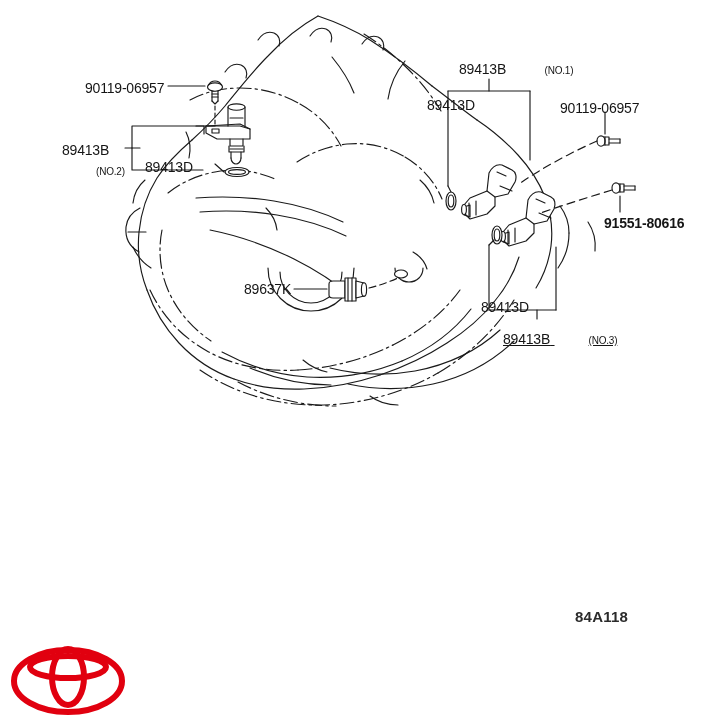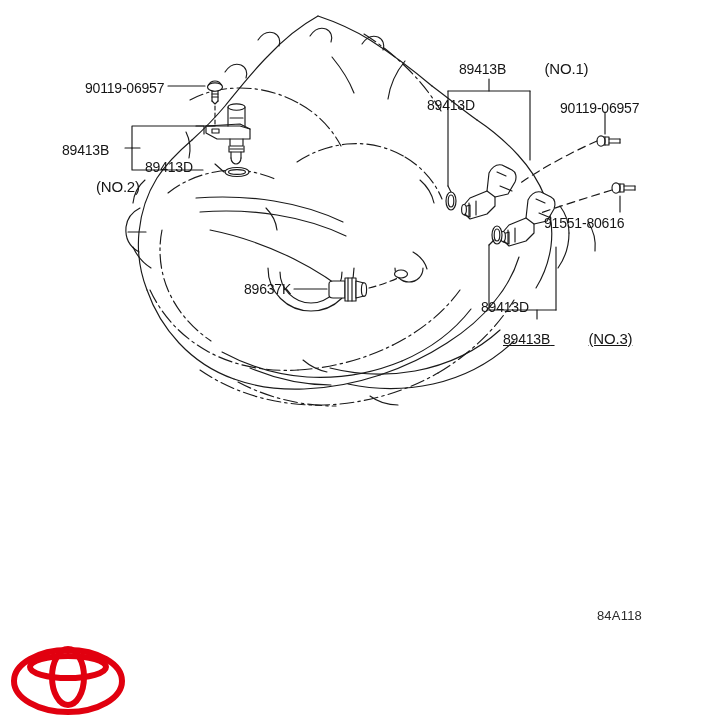--- a/index.html
+++ b/index.html
@@ -34,39 +34,39 @@
     color: #151515;
     white-space: nowrap;
     line-height: 1;
   }
   .callout .num {
     font-size: 14px;
     letter-spacing: -0.2px;
     text-align: center;
   }
   .callout .sub {
-    font-size: 15px;
+    font-size: 10px;
     letter-spacing: -0.2px;
     padding-left: 34px;
   }
   .callout.stacked {
     line-height: 1.35;
   }
   .callout.stacked .sub {
     display: block;
-    margin-top: 16px;
+    margin-top: 4px;
   }
 
   
   #ref-code {
     position: absolute;
-    right: 78px;
+    right: 92px;
     top: 608px;
-    font-size: 13px;
-    font-weight: normal;
+    font-size: 15px;
+    font-weight: bold;
     color: #2b2b2b;
     letter-spacing: 0.2px;
   }
 
   
   #footer {
     position: absolute;
     left: 0;
     top: 640px;
     width: 720px;
@@ -319,21 +319,21 @@
     </div>
 
     <div class="callout" style="left:427px; top:97px;">
       <span class="num">89413D</span>
     </div>
 
     <div class="callout" style="left:560px; top:100px;">
       <span class="num">90119-06957</span>
     </div>
 
-    <div class="callout" style="left:544px; top:215px;">
+    <div class="callout" style="left:604px; top:215px;font-weight:bold;">
       <span class="num">91551-80616</span>
     </div>
 
     <div class="callout" style="left:244px; top:281px;">
       <span class="num">89637K</span>
     </div>
 
     <div class="callout" style="left:481px; top:299px;">
       <span class="num">89413D</span>
     </div>

